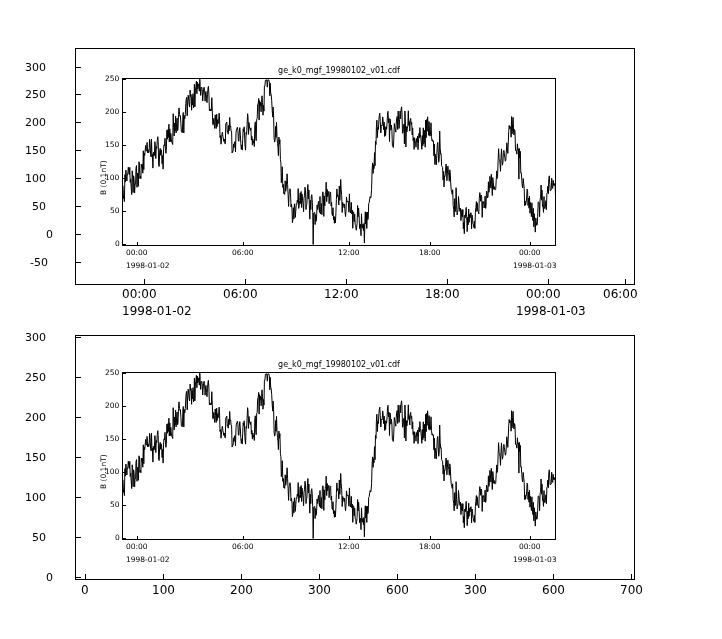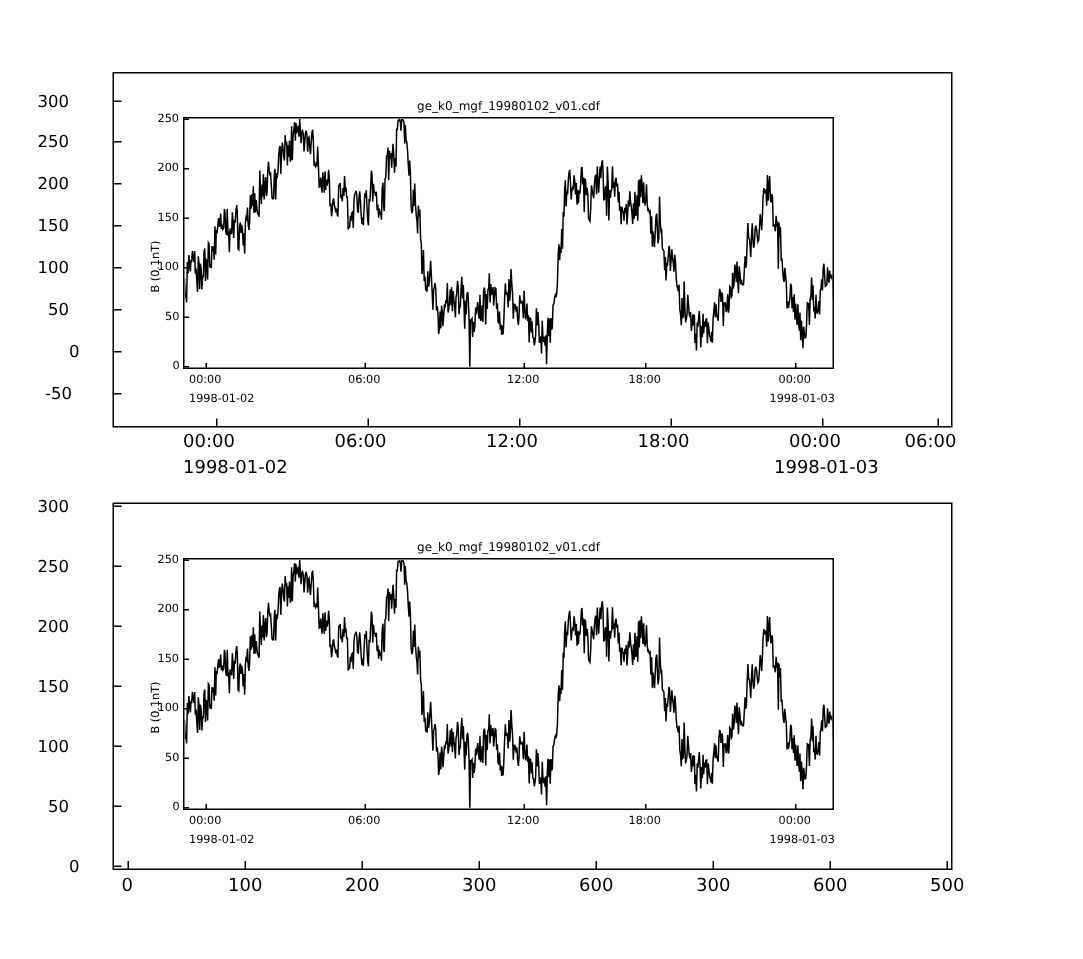--- a/index.html
+++ b/index.html
@@ -194,21 +194,21 @@
   <div class="tick-mark" style="left:553px; top:244px; width:1px; height:6px;"></div>
   <div class="tick-mark" style="left:631px; top:244px; width:1px; height:6px;"></div>
 
   <div class="tick-label" style="left:81px; top:255px; font-size:12px;">0</div>
   <div class="tick-label" style="left:152px; top:255px; font-size:12px;">100</div>
   <div class="tick-label" style="left:230px; top:255px; font-size:12px;">200</div>
   <div class="tick-label" style="left:308px; top:255px; font-size:12px;">300</div>
   <div class="tick-label" style="left:386px; top:255px; font-size:12px;">600</div>
   <div class="tick-label" style="left:464px; top:255px; font-size:12px;">300</div>
   <div class="tick-label" style="left:542px; top:255px; font-size:12px;">600</div>
-  <div class="tick-label" style="left:620px; top:255px; font-size:12px;">500</div>
+  <div class="tick-label" style="left:620px; top:255px; font-size:12px;">700</div>
 
   <div class="inner-frame" style="left:122px; top:42px; width:434px; height:168px;">
     <svg class="trace" width="434" height="168" viewBox="0 0 434 168" preserveAspectRatio="none">
       <polyline id="trace-bottom" fill="none" stroke="#000000" stroke-width="1" points="0.0,106.8 0.5,119.4 1.0,117.2 1.4,122.6 1.9,95.6 2.4,103.1 2.9,91.1 3.4,97.5 3.9,102.0 4.3,94.9 4.8,95.2 5.3,88.2 5.8,92.9 6.3,95.5 6.8,88.4 7.2,103.4 7.7,100.1 8.2,108.5 8.7,115.6 9.2,91.8 9.7,97.1 10.1,113.6 10.6,96.8 11.1,100.6 11.6,113.9 12.1,105.1 12.6,105.3 13.0,88.8 13.5,86.6 14.0,108.3 14.5,94.2 15.0,94.7 15.4,107.3 15.9,82.8 16.4,83.7 16.9,99.4 17.4,97.0 17.9,99.7 18.3,85.0 18.8,88.4 19.3,85.4 19.8,94.2 20.3,71.8 20.8,90.7 21.2,74.3 21.7,76.5 22.2,71.2 22.7,66.4 23.2,72.2 23.7,70.6 24.1,63.4 24.6,73.8 25.1,70.7 25.6,73.8 26.1,72.7 26.6,60.3 27.0,62.6 27.5,75.4 28.0,77.6 28.5,60.2 29.0,78.1 29.4,75.4 29.9,89.1 30.4,73.3 30.9,76.6 31.4,76.7 31.9,62.6 32.3,68.2 32.8,79.6 33.3,67.6 33.8,69.4 34.3,61.3 34.8,57.7 35.2,62.7 35.7,86.9 36.2,87.5 36.7,72.0 37.2,69.3 37.7,76.3 38.1,70.8 38.6,73.1 39.1,84.7 39.6,76.5 40.1,90.1 40.6,69.8 41.0,65.9 41.5,66.9 42.0,59.3 42.5,71.2 43.0,74.3 43.4,69.0 43.9,51.2 44.4,60.2 44.9,50.6 45.4,58.5 45.9,45.2 46.3,63.0 46.8,49.9 47.3,62.7 47.8,54.4 48.3,60.1 48.8,63.3 49.2,64.0 49.7,65.5 50.2,34.7 50.7,48.8 51.2,57.0 51.7,44.0 52.1,51.9 52.6,37.1 53.1,54.0 53.6,44.4 54.1,39.0 54.6,51.8 55.0,49.5 55.5,35.5 56.0,28.9 56.5,35.6 57.0,37.4 57.4,36.7 57.9,44.4 58.4,53.0 58.9,53.6 59.4,53.5 59.9,37.1 60.3,33.5 60.8,54.0 61.3,36.5 61.8,39.7 62.3,35.4 62.8,24.8 63.2,20.3 63.7,18.3 64.2,36.9 64.7,22.8 65.2,16.1 65.7,20.0 66.1,25.3 66.6,28.0 67.1,11.1 67.6,17.6 68.1,15.5 68.6,31.3 69.0,17.8 69.5,25.7 70.0,14.7 70.5,28.8 71.0,26.2 71.4,5.2 71.9,27.9 72.4,11.0 72.9,7.9 73.4,2.3 73.9,14.8 74.3,3.1 74.8,9.9 75.3,7.3 75.8,4.8 76.3,12.2 76.8,0.2 77.2,7.2 77.7,16.4 78.2,9.0 78.7,8.1 79.2,10.4 79.7,22.0 80.1,16.6 80.6,10.1 81.1,8.2 81.6,10.7 82.1,22.2 82.6,13.2 83.0,12.5 83.5,19.4 84.0,23.7 84.5,15.3 85.0,9.1 85.4,7.4 85.9,15.0 86.4,31.7 86.9,29.9 87.4,31.9 87.9,30.5 88.3,31.8 88.8,18.7 89.3,32.1 89.8,45.7 90.3,45.3 90.8,39.4 91.2,45.2 91.7,49.4 92.2,35.9 92.7,42.7 93.2,49.5 93.7,35.2 94.1,47.6 94.6,40.7 95.1,44.7 95.6,42.3 96.1,34.2 96.6,41.0 97.0,58.5 97.5,56.6 98.0,65.2 98.5,61.2 99.0,54.9 99.4,53.2 99.9,57.4 100.4,59.9 100.9,62.5 101.4,60.0 101.9,64.6 102.3,64.9 102.8,44.6 103.3,44.3 103.8,43.1 104.3,53.1 104.8,52.0 105.2,55.2 105.7,46.3 106.2,51.7 106.7,38.4 107.2,47.8 107.7,47.0 108.1,52.5 108.6,52.5 109.1,74.0 109.6,72.3 110.1,72.3 110.6,64.9 111.0,68.5 111.5,63.1 112.0,62.5 112.5,73.0 113.0,54.5 113.4,50.9 113.9,49.6 114.4,48.2 114.9,51.4 115.4,62.0 115.9,62.3 116.3,53.7 116.8,48.6 117.3,55.1 117.8,64.4 118.3,70.2 118.8,66.0 119.2,71.1 119.7,60.6 120.2,49.8 120.7,52.7 121.2,47.8 121.7,59.9 122.1,67.3 122.6,71.2 123.1,53.5 123.6,55.4 124.1,45.3 124.6,34.7 125.0,37.5 125.5,55.4 126.0,43.5 126.5,49.2 127.0,49.4 127.4,51.5 127.9,48.8 128.4,61.1 128.9,57.4 129.4,66.1 129.9,60.1 130.3,64.1 130.8,62.0 131.3,67.5 131.8,46.8 132.3,42.8 132.8,59.5 133.2,61.7 133.7,40.1 134.2,39.4 134.7,25.4 135.2,24.4 135.7,19.4 136.1,41.1 136.6,21.6 137.1,26.7 137.6,23.1 138.1,32.8 138.6,23.4 139.0,16.8 139.5,23.7 140.0,36.2 140.5,26.4 141.0,32.1 141.4,7.2 141.9,7.3 142.4,1.3 142.9,1.4 143.4,0.7 143.9,2.2 144.3,8.2 144.8,0.8 145.3,0.7 145.8,1.0 146.3,2.7 146.8,16.8 147.2,4.3 147.7,14.1 148.2,15.8 148.7,21.5 149.2,31.2 149.7,38.1 150.1,28.1 150.6,36.2 151.1,59.0 151.6,63.1 152.1,61.3 152.6,47.6 153.0,58.3 153.5,43.4 154.0,57.6 154.5,64.4 155.0,68.7 155.4,76.6 155.9,58.1 156.4,65.2 156.9,60.7 157.4,80.3 157.9,83.8 158.3,103.6 158.8,98.4 159.3,87.7 159.8,108.4 160.3,105.4 160.8,114.7 161.2,113.5 161.7,115.4 162.2,101.8 162.7,112.3 163.2,109.1 163.7,101.7 164.1,94.8 164.6,105.7 165.1,115.7 165.6,127.4 166.1,114.1 166.6,112.4 167.0,109.7 167.5,113.3 168.0,128.0 168.5,125.3 169.0,130.2 169.4,143.7 169.9,140.5 170.4,128.7 170.9,139.9 171.4,124.8 171.9,129.4 172.3,138.4 172.8,131.3 173.3,124.7 173.8,125.3 174.3,121.0 174.8,123.3 175.2,109.6 175.7,129.4 176.2,126.3 176.7,121.6 177.2,113.9 177.7,124.7 178.1,112.5 178.6,128.5 179.1,115.1 179.6,121.2 180.1,124.7 180.6,132.7 181.0,119.1 181.5,116.6 182.0,108.2 182.5,112.0 183.0,130.5 183.4,125.8 183.9,125.5 184.4,112.5 184.9,105.5 185.4,120.0 185.9,111.0 186.3,124.3 186.8,140.2 187.3,121.3 187.8,130.6 188.3,117.1 188.8,115.7 189.2,120.3 189.7,133.7 190.2,165.5 190.7,134.2 191.2,134.3 191.7,133.4 192.1,145.6 192.6,135.6 193.1,142.3 193.6,138.0 194.1,126.0 194.6,130.5 195.0,126.0 195.5,122.4 196.0,129.4 196.5,133.4 197.0,117.5 197.4,135.0 197.9,133.6 198.4,124.6 198.9,135.7 199.4,114.9 199.9,112.8 200.3,115.6 200.8,137.4 201.3,117.0 201.8,126.9 202.3,114.0 202.8,114.1 203.2,103.2 203.7,122.6 204.2,110.4 204.7,117.7 205.2,114.2 205.7,112.4 206.1,124.7 206.6,118.6 207.1,112.9 207.6,113.4 208.1,126.9 208.6,123.1 209.0,135.2 209.5,136.6 210.0,128.7 210.5,140.7 211.0,137.4 211.4,144.3 211.9,138.0 212.4,143.9 212.9,134.2 213.4,120.5 213.9,109.9 214.3,117.6 214.8,115.6 215.3,117.8 215.8,126.0 216.3,107.0 216.8,121.4 217.2,115.7 217.7,100.4 218.2,110.2 218.7,116.7 219.2,133.5 219.7,123.4 220.1,126.1 220.6,125.0 221.1,128.7 221.6,125.2 222.1,134.1 222.6,137.6 223.0,132.1 223.5,117.9 224.0,122.8 224.5,122.9 225.0,122.0 225.4,123.4 225.9,133.2 226.4,114.9 226.9,127.2 227.4,133.9 227.9,130.2 228.3,123.3 228.8,135.0 229.3,131.1 229.8,149.3 230.3,132.7 230.8,133.8 231.2,142.7 231.7,135.2 232.2,145.8 232.7,146.2 233.2,151.2 233.7,148.2 234.1,144.3 234.6,126.5 235.1,137.9 235.6,129.0 236.1,136.5 236.6,149.6 237.0,146.5 237.5,145.3 238.0,156.7 238.5,134.8 239.0,147.0 239.4,149.1 239.9,145.3 240.4,151.5 240.9,144.5 241.4,163.9 241.9,142.2 242.3,132.8 242.8,145.1 243.3,133.4 243.8,149.5 244.3,133.0 244.8,140.7 245.2,139.6 245.7,124.3 246.2,123.7 246.7,119.7 247.2,117.6 247.7,119.1 248.1,116.9 248.6,110.4 249.1,91.2 249.6,83.9 250.1,94.4 250.6,85.6 251.0,89.6 251.5,73.6 252.0,86.8 252.5,62.2 253.0,65.5 253.4,48.3 253.9,41.2 254.4,58.6 254.9,48.0 255.4,50.5 255.9,40.8 256.3,36.4 256.8,34.2 257.3,42.6 257.8,54.0 258.3,47.6 258.8,46.0 259.2,46.6 259.7,37.9 260.2,42.1 260.7,50.7 261.2,43.1 261.7,57.5 262.1,47.6 262.6,56.5 263.1,48.1 263.6,50.2 264.1,43.8 264.6,33.5 265.0,32.3 265.5,43.9 266.0,39.3 266.5,62.5 267.0,40.0 267.4,41.5 267.9,51.2 268.4,46.2 268.9,51.1 269.4,66.9 269.9,67.7 270.3,68.5 270.8,60.1 271.3,44.5 271.8,47.6 272.3,50.5 272.8,53.2 273.2,45.0 273.7,39.3 274.2,37.5 274.7,50.5 275.2,32.0 275.7,42.4 276.1,49.4 276.6,40.3 277.1,32.1 277.6,39.8 278.1,30.3 278.6,27.8 279.0,33.8 279.5,54.2 280.0,53.9 280.5,46.2 281.0,45.2 281.4,64.8 281.9,32.0 282.4,42.2 282.9,68.0 283.4,47.6 283.9,52.9 284.3,49.0 284.8,47.2 285.3,31.8 285.8,46.3 286.3,42.6 286.8,52.1 287.2,41.3 287.7,39.4 288.2,45.5 288.7,43.4 289.2,55.9 289.7,48.8 290.1,61.5 290.6,58.7 291.1,70.4 291.6,58.8 292.1,61.8 292.6,62.5 293.0,68.2 293.5,59.6 294.0,63.1 294.5,57.1 295.0,70.7 295.4,64.7 295.9,54.5 296.4,58.8 296.9,48.6 297.4,55.7 297.9,59.0 298.3,63.2 298.8,70.3 299.3,56.5 299.8,66.8 300.3,48.8 300.8,64.9 301.2,63.4 301.7,51.2 302.2,68.2 302.7,41.1 303.2,58.6 303.7,40.4 304.1,52.4 304.6,37.8 305.1,45.4 305.6,56.3 306.1,42.6 306.6,56.0 307.0,57.2 307.5,55.1 308.0,43.8 308.5,57.6 309.0,61.8 309.4,60.8 309.9,62.5 310.4,61.8 310.9,76.8 311.4,65.2 311.9,85.5 312.3,75.3 312.8,79.4 313.3,85.8 313.8,76.3 314.3,65.6 314.8,63.4 315.2,73.1 315.7,83.3 316.2,79.8 316.7,52.0 317.2,69.2 317.7,75.3 318.1,74.7 318.6,86.7 319.1,87.5 319.6,88.3 320.1,101.1 320.6,92.4 321.0,108.0 321.5,96.9 322.0,97.4 322.5,92.1 323.0,85.0 323.4,86.7 323.9,101.7 324.4,94.1 324.9,87.2 325.4,93.5 325.9,96.7 326.3,102.2 326.8,90.8 327.3,95.0 327.8,106.0 328.3,111.5 328.8,113.2 329.2,115.3 329.7,110.8 330.2,126.9 330.7,130.4 331.2,137.9 331.7,119.6 332.1,132.7 332.6,132.2 333.1,108.7 333.6,126.7 334.1,135.9 334.6,133.4 335.0,131.0 335.5,117.5 336.0,123.9 336.5,130.5 337.0,132.5 337.4,129.0 337.9,141.6 338.4,137.2 338.9,130.5 339.4,138.0 339.9,130.7 340.3,149.7 340.8,143.5 341.3,154.7 341.8,136.0 342.3,138.8 342.8,132.6 343.2,128.4 343.7,137.9 344.2,152.6 344.7,138.3 345.2,145.8 345.7,130.1 346.1,143.3 346.6,135.4 347.1,138.8 347.6,134.0 348.1,133.7 348.6,149.8 349.0,136.0 349.5,138.7 350.0,144.8 350.5,145.7 351.0,148.7 351.4,142.2 351.9,149.5 352.4,133.3 352.9,128.3 353.4,122.5 353.9,132.5 354.3,123.8 354.8,131.3 355.3,132.7 355.8,134.9 356.3,119.2 356.8,113.6 357.2,115.3 357.7,122.3 358.2,116.0 358.7,117.9 359.2,138.4 359.7,122.7 360.1,123.8 360.6,122.6 361.1,129.0 361.6,126.9 362.1,117.1 362.6,129.4 363.0,127.1 363.5,112.1 364.0,112.9 364.5,119.0 365.0,118.0 365.4,102.8 365.9,113.4 366.4,109.8 366.9,97.4 367.4,101.4 367.9,109.1 368.3,95.3 368.8,105.8 369.3,116.5 369.8,98.5 370.3,103.3 370.8,110.4 371.2,107.5 371.7,110.4 372.2,111.0 372.7,110.6 373.2,101.6 373.7,91.9 374.1,99.5 374.6,97.5 375.1,81.9 375.6,69.7 376.1,79.5 376.6,80.3 377.0,84.0 377.5,92.3 378.0,78.2 378.5,69.9 379.0,81.7 379.4,86.2 379.9,84.0 380.4,73.4 380.9,71.4 381.4,74.3 381.9,79.2 382.3,82.2 382.8,81.1 383.3,73.1 383.8,63.8 384.3,68.2 384.8,74.4 385.2,66.1 385.7,52.7 386.2,46.4 386.7,49.8 387.2,48.1 387.7,47.6 388.1,58.2 388.6,37.6 389.1,54.8 389.6,44.4 390.1,38.4 390.6,53.0 391.0,56.0 391.5,50.5 392.0,52.3 392.5,71.4 393.0,71.0 393.4,71.8 393.9,75.2 394.4,64.8 394.9,70.8 395.4,69.9 395.9,100.1 396.3,69.4 396.8,78.8 397.3,72.3 397.8,94.1 398.3,93.8 398.8,101.3 399.2,106.5 399.7,108.9 400.2,99.5 400.7,104.5 401.2,109.5 401.7,126.7 402.1,122.0 402.6,126.2 403.1,123.3 403.6,120.0 404.1,110.1 404.6,111.7 405.0,126.5 405.5,119.0 406.0,129.2 406.5,117.2 407.0,134.2 407.4,123.4 407.9,129.5 408.4,137.6 408.9,123.8 409.4,136.3 409.9,141.5 410.3,129.3 410.8,147.8 411.3,134.7 411.8,142.6 412.3,153.1 412.8,138.9 413.2,142.8 413.7,146.3 414.2,145.9 414.7,137.1 415.2,122.9 415.7,123.2 416.1,123.6 416.6,137.7 417.1,120.5 417.6,118.2 418.1,106.0 418.6,121.2 419.0,111.1 419.5,127.4 420.0,126.5 420.5,133.4 421.0,117.5 421.4,129.2 421.9,129.7 422.4,127.2 422.9,121.7 423.4,130.7 423.9,114.4 424.3,113.7 424.8,107.2 425.3,114.7 425.8,99.7 426.3,96.8 426.8,105.6 427.2,111.9 427.7,111.5 428.2,111.0 428.7,99.2 429.2,107.6 429.7,109.4 430.1,101.3 430.6,106.5 431.1,105.0 431.6,106.5 432.1,104.1 432.6,120.6 433.0,109.9 433.5,106.8 434.0,105.4"></polyline>
     </svg>
   </div>
 
   <div class="inner-tick-label" style="left:105px; top:39px;">250</div>
   <div class="tick-mark" style="left:122px; top:43px; width:4px; height:1px;"></div>
   <div class="inner-tick-label" style="left:105px; top:72px;">200</div>

